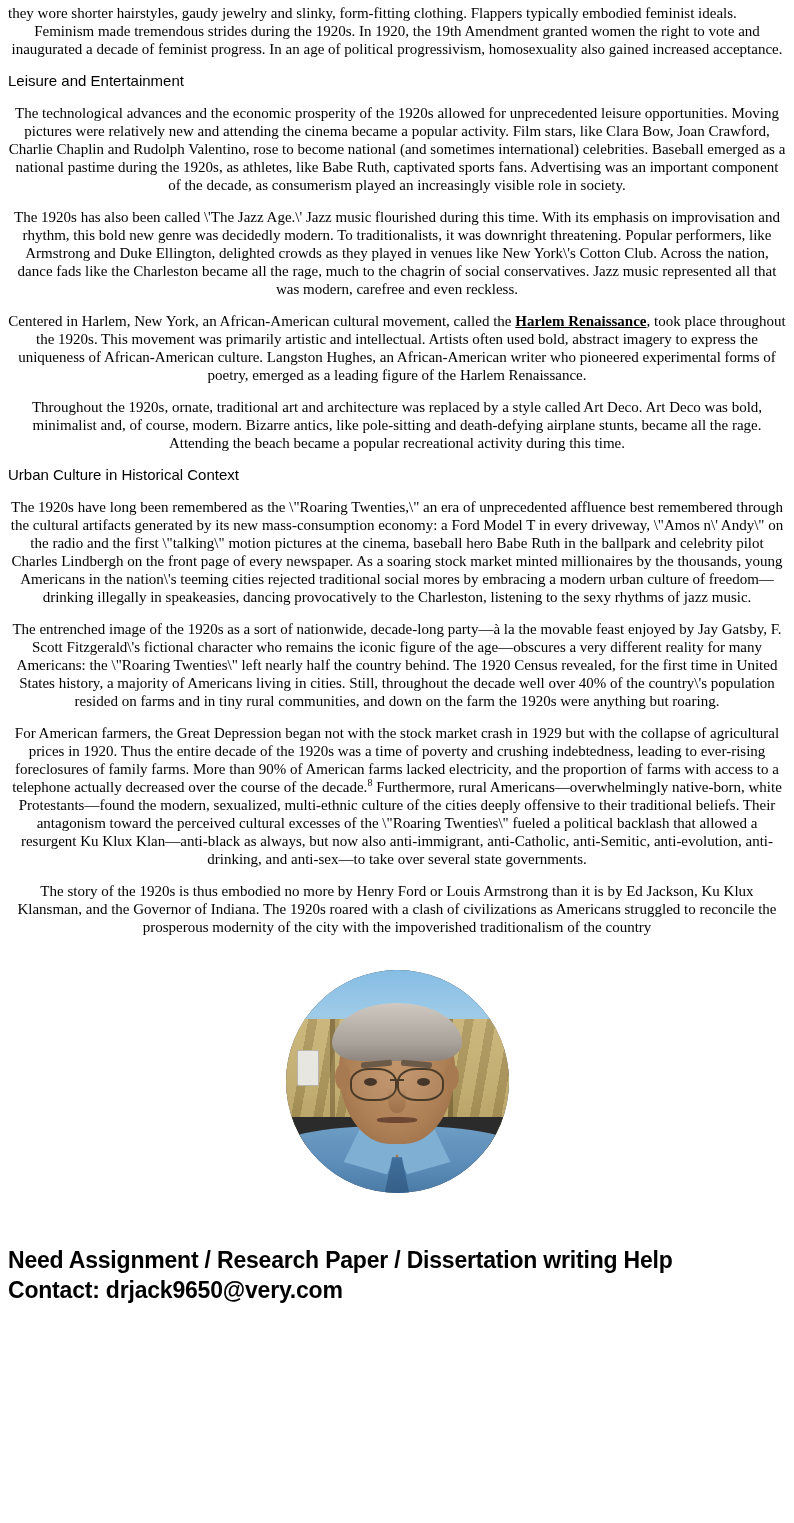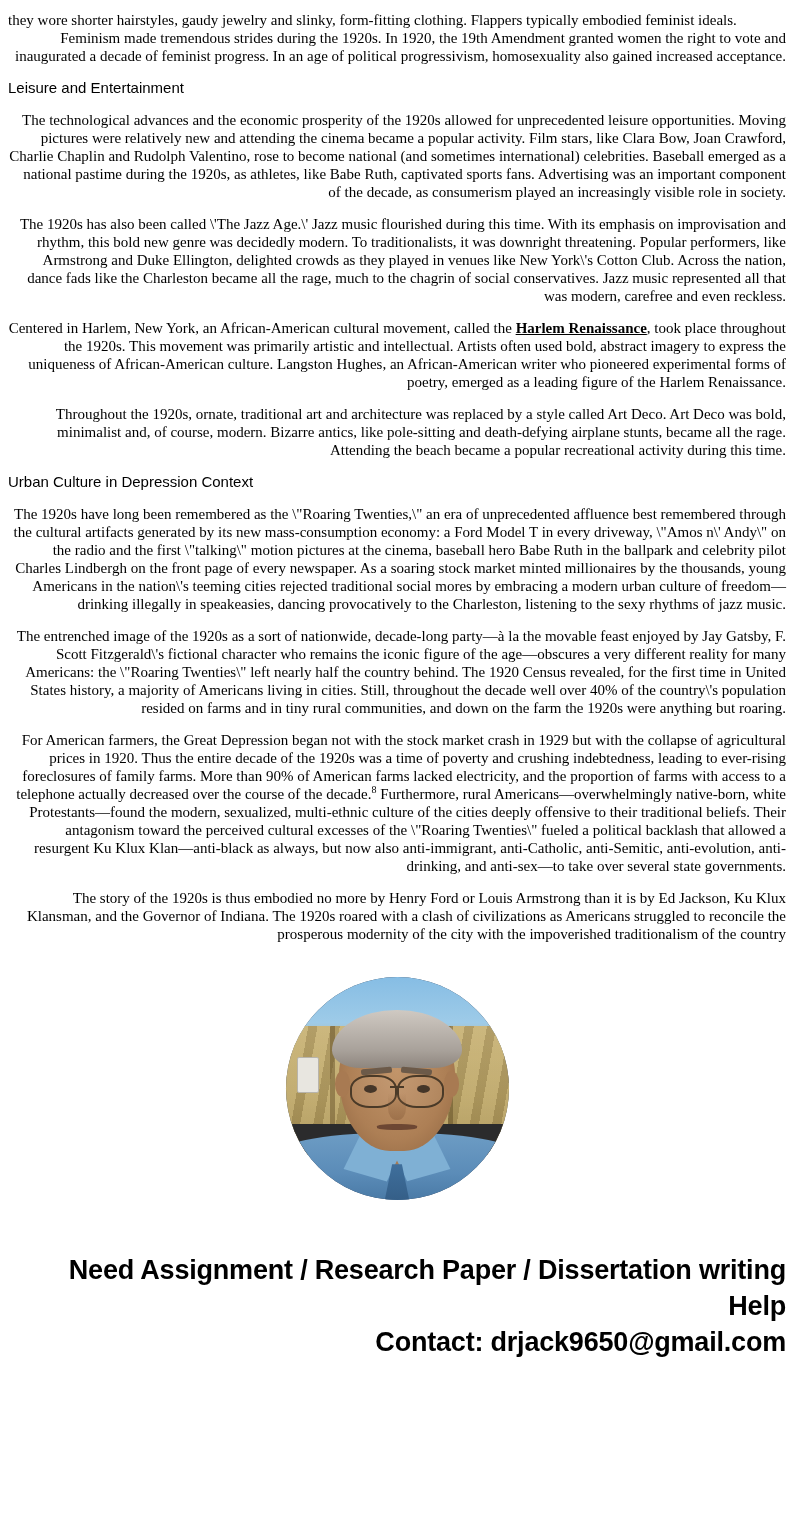--- a/index.html
+++ b/index.html
@@ -11,40 +11,40 @@
   body {
     width: 794px;
     min-height: 1523px;
     font-family: "Liberation Serif", "DejaVu Serif", serif;
     font-size: 15px;
     line-height: 18px;
     color: #000000;
     -webkit-font-smoothing: antialiased;
   }
   .doc {
-    padding: 7px 8px;
+    padding: 0 8px;
     box-sizing: border-box;
     width: 794px;
   }
   
   .clipped {
     margin: 0 0 0 0;
     height: 22px;
     overflow: hidden;
     position: relative;
   }
   .clipped .inner {
     position: absolute;
     left: 0;
     right: 0;
     bottom: 0;
   }
   p.para {
     margin: 0 0 14px 0;
-    text-align: right;
+    text-align: center;
   }
   p.para:first-of-type { margin-top: 0; }
   h2.heading {
     margin: 0 0 14px 0;
     font-size: 15px;
     line-height: 18px;
     font-weight: normal;
     font-family: Liberation Sans, sans-serif;
   }
   strong.bold { font-weight: bold; text-decoration: underline; }
@@ -152,26 +152,26 @@
   }
   .av-bridge { position:absolute; left:47%; top:49%; width:6%; height:2px; background:#4a3a28; }
   .av-eye-l { position:absolute; left:35%; top:48.5%; width:6%; height:3.6%; background:#3a2a1c; border-radius:50%; }
   .av-eye-r { position:absolute; right:35%; top:48.5%; width:6%; height:3.6%; background:#3a2a1c; border-radius:50%; }
   .av-nose { position:absolute; left:50%; top:52%; margin-left:-4%; width:8%; height:12%; background:linear-gradient(180deg, rgba(150,105,68,0) 0%, rgba(140,97,62,.55) 100%); border-radius:0 0 45% 45%; }
   .av-mouth { position:absolute; left:50%; top:66%; margin-left:-9%; width:18%; height:2.4%; background:#6d4733; border-radius:40%; }
 
   
   .cta {
     margin-top: 52px;
-    text-align: right;
+    text-align: left;
     font-family: "Liberation Sans", "DejaVu Sans", sans-serif;
     font-weight: bold;
     color: #000000;
-    font-size: 27px;
-    line-height: 36px;
+    font-size: 23px;
+    line-height: 30px;
     letter-spacing: -0.2px;
     padding-bottom: 24px;
   }
   .cta .line1 { display: block; }
   .cta .line2 { display: block; }
 </style>
 </head>
 <body>
 
 <div class="doc">
@@ -185,21 +185,21 @@
   <h2 class="heading">Leisure and Entertainment</h2>
 
   <p class="para">The technological advances and the economic prosperity of the 1920s allowed for unprecedented leisure opportunities. Moving pictures were relatively new and attending the cinema became a popular activity. Film stars, like Clara Bow, Joan Crawford, Charlie Chaplin and Rudolph Valentino, rose to become national (and sometimes international) celebrities. Baseball emerged as a national pastime during the 1920s, as athletes, like Babe Ruth, captivated sports fans. Advertising was an important component of the decade, as consumerism played an increasingly visible role in society.</p>
 
   <p class="para">The 1920s has also been called \'The Jazz Age.\' Jazz music flourished during this time. With its emphasis on improvisation and rhythm, this bold new genre was decidedly modern. To traditionalists, it was downright threatening. Popular performers, like Armstrong and Duke Ellington, delighted crowds as they played in venues like New York\'s Cotton Club. Across the nation, dance fads like the Charleston became all the rage, much to the chagrin of social conservatives. Jazz music represented all that was modern, carefree and even reckless.</p>
 
   <p class="para"><span>Centered in Harlem, New York, an African-American cultural movement, called the </span><strong class="bold">Harlem Renaissance</strong><span>, took place throughout the 1920s. This movement was primarily artistic and intellectual. Artists often used bold, abstract imagery to express the uniqueness of African-American culture. Langston Hughes, an African-American writer who pioneered experimental forms of poetry, emerged as a leading figure of the Harlem Renaissance.</span></p>
 
   <p class="para">Throughout the 1920s, ornate, traditional art and architecture was replaced by a style called Art Deco. Art Deco was bold, minimalist and, of course, modern. Bizarre antics, like pole-sitting and death-defying airplane stunts, became all the rage. Attending the beach became a popular recreational activity during this time.</p>
 
-  <h2 class="heading">Urban Culture in Depression Context</h2>
+  <h2 class="heading">Urban Culture in Historical Context</h2>
 
 
   <p class="para">The 1920s have long been remembered as the \"Roaring Twenties,\" an era of unprecedented affluence best remembered through the cultural artifacts generated by its new mass-consumption economy: a Ford Model T in every driveway, \"Amos n\' Andy\" on the radio and the first \"talking\" motion pictures at the cinema, baseball hero Babe Ruth in the ballpark and celebrity pilot Charles Lindbergh on the front page of every newspaper. As a soaring stock market minted millionaires by the thousands, young Americans in the nation\'s teeming cities rejected traditional social mores by embracing a modern urban culture of freedom—drinking illegally in speakeasies, dancing provocatively to the Charleston, listening to the sexy rhythms of jazz music.</p>
 
   <p class="para">The entrenched image of the 1920s as a sort of nationwide, decade-long party—à la the movable feast enjoyed by Jay Gatsby, F. Scott Fitzgerald\'s fictional character who remains the iconic figure of the age—obscures a very different reality for many Americans: the \"Roaring Twenties\" left nearly half the country behind. The 1920 Census revealed, for the first time in United States history, a majority of Americans living in cities. Still, throughout the decade well over 40% of the country\'s population resided on farms and in tiny rural communities, and down on the farm the 1920s were anything but roaring.</p>
 
   <p class="para"><span>For American farmers, the Great Depression began not with the stock market crash in 1929 but with the collapse of agricultural prices in 1920. Thus the entire decade of the 1920s was a time of poverty and crushing indebtedness, leading to ever-rising foreclosures of family farms. More than 90% of American farms lacked electricity, and the proportion of farms with access to a telephone actually decreased over the course of the decade.</span><sup class="footnote-ref">8</sup><span> Furthermore, rural Americans—overwhelmingly native-born, white Protestants—found the modern, sexualized, multi-ethnic culture of the cities deeply offensive to their traditional beliefs. Their antagonism toward the perceived cultural excesses of the \"Roaring Twenties\" fueled a political backlash that allowed a resurgent Ku Klux Klan—anti-black as always, but now also anti-immigrant, anti-Catholic, anti-Semitic, anti-evolution, anti-drinking, and anti-sex—to take over several state governments.</span></p>
 
   <p class="para">The story of the 1920s is thus embodied no more by Henry Ford or Louis Armstrong than it is by Ed Jackson, Ku Klux Klansman, and the Governor of Indiana. The 1920s roared with a clash of civilizations as Americans struggled to reconcile the prosperous modernity of the city with the impoverished traditionalism of the country</p>
 
@@ -227,16 +227,16 @@
       <span class="av-glass-l"></span>
       <span class="av-glass-r"></span>
       <span class="av-bridge"></span>
       <span class="av-nose"></span>
       <span class="av-mouth"></span>
     </div>
   </div>
 
   <div class="cta">
     <span class="line1">Need Assignment / Research Paper / Dissertation writing Help</span>
-    <span class="line2">Contact: drjack9650@gmail.com</span>
+    <span class="line2">Contact: drjack9650@very.com</span>
   </div>
 
 </div>
 
 </body></html>

